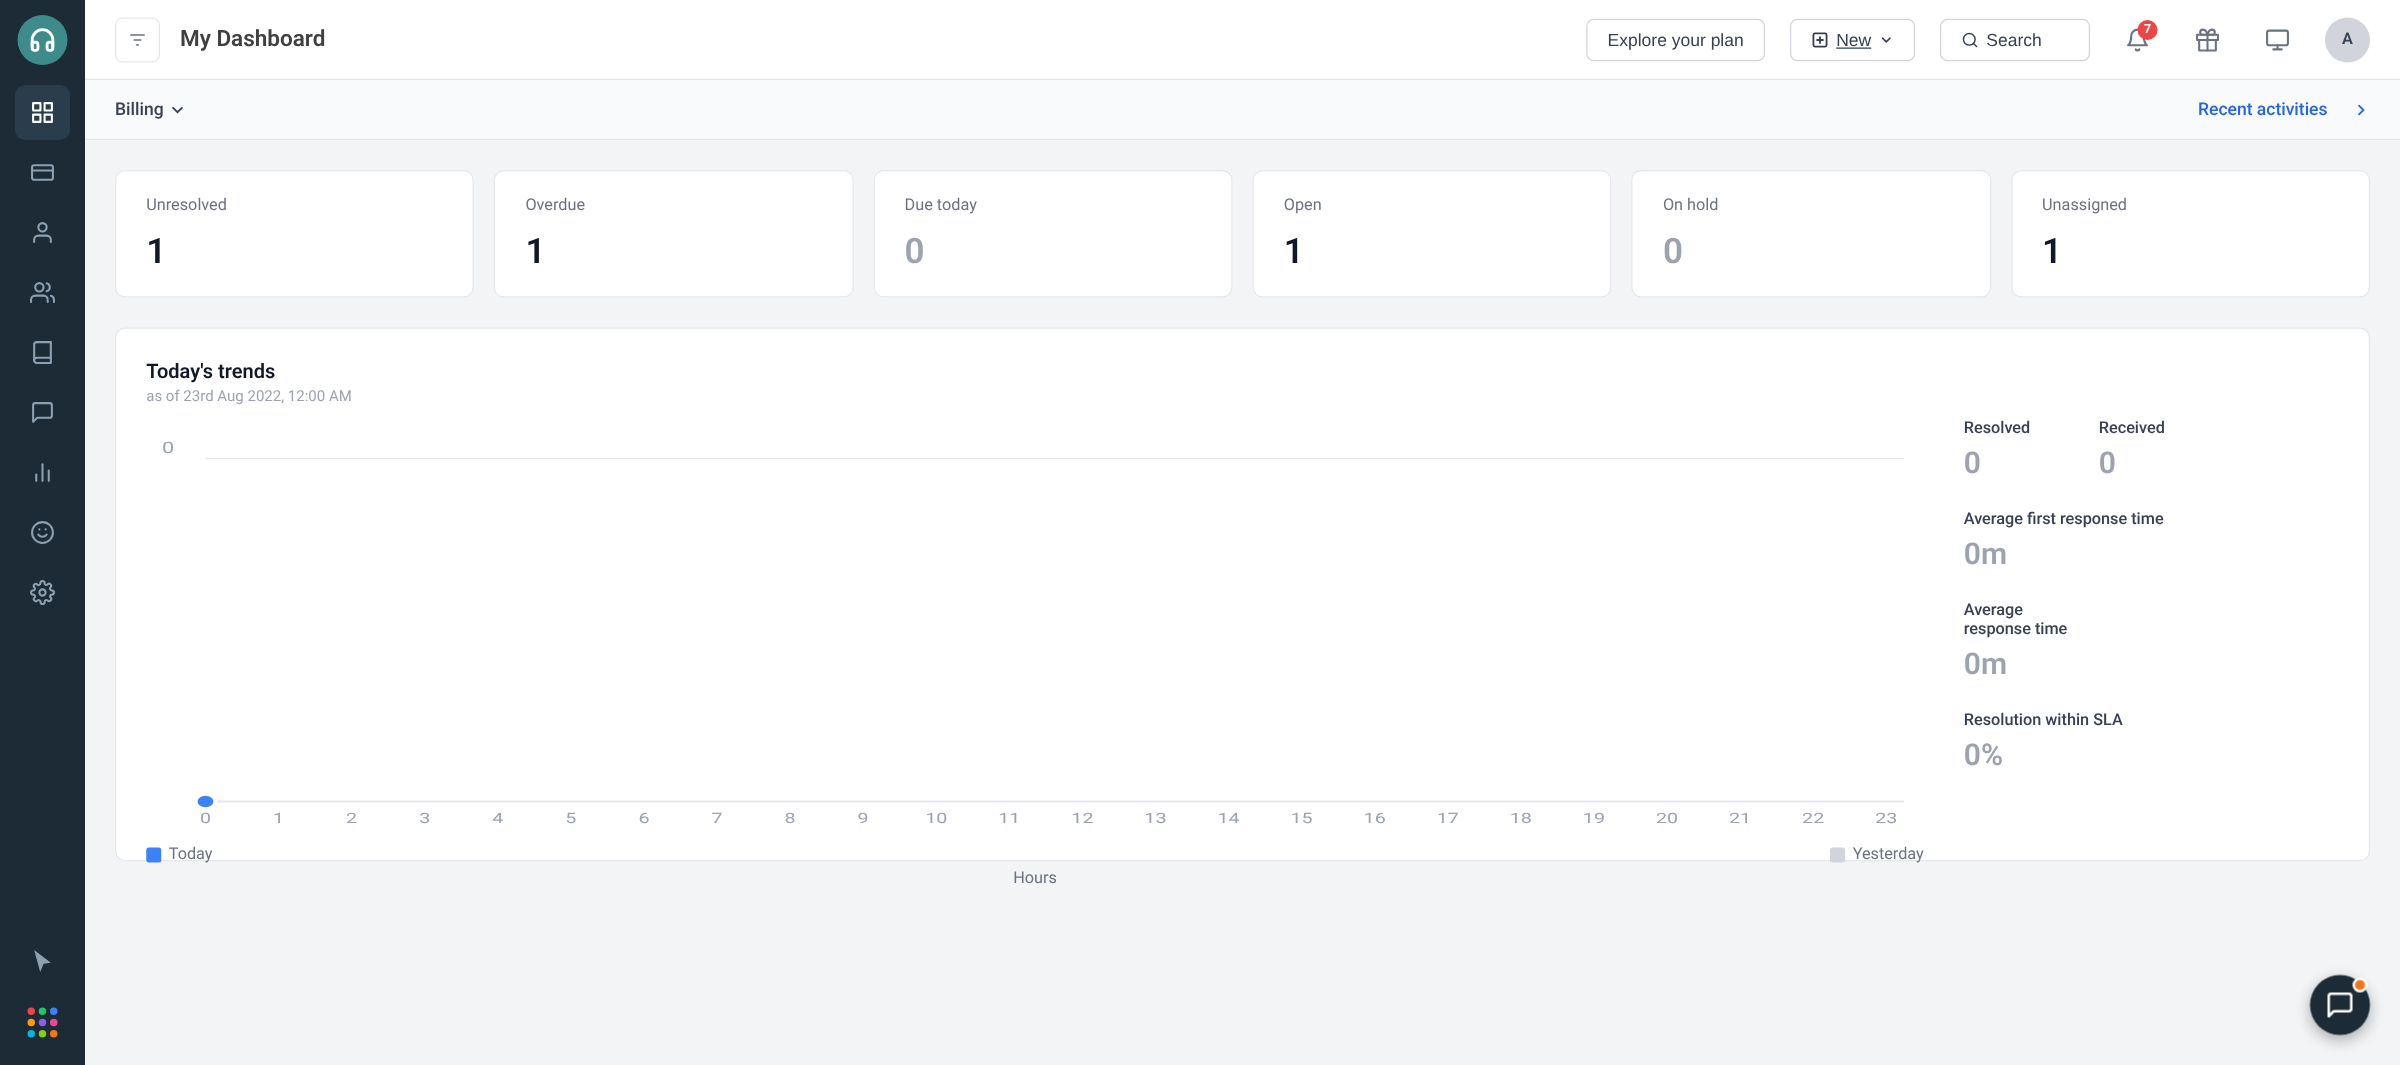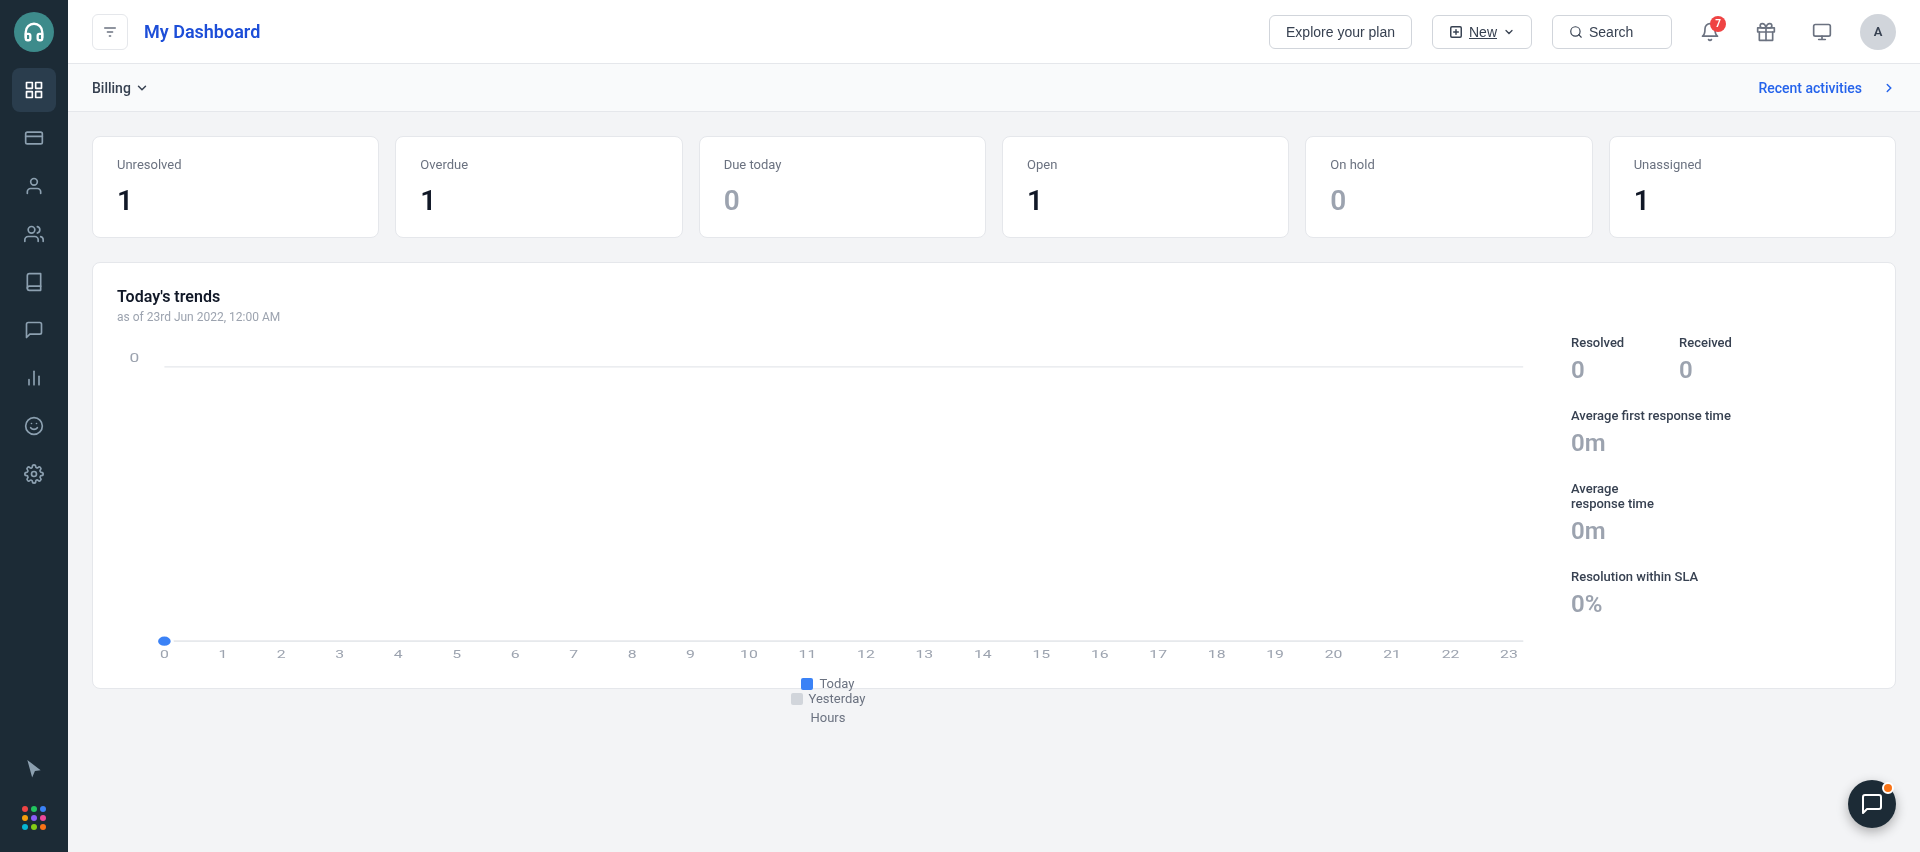--- a/index.html
+++ b/index.html
@@ -70,21 +70,21 @@
       width: 36px; height: 36px;
       border: 1px solid #e5e7eb;
       border-radius: 6px;
       display: flex; align-items: center; justify-content: center;
       cursor: pointer;
       color: #6b7280;
     }
     .page-title {
       font-size: 18px;
       font-weight: 600;
-      color: #1d4ed8;
+      color: #404040;
     }
     .topbar-right {
       margin-left: auto;
       display: flex; align-items: center; gap: 20px;
     }
     .explore-plan-btn {
       padding: 8px 16px;
       border: 1px solid #d1d5db;
       border-radius: 6px;
       background: #fff;
@@ -225,24 +225,23 @@
     .chart-wrapper {
       position: relative;
       height: 320px;
     }
     .chart-svg {
       width: 100%; height: 100%;
     }
 
     
     .chart-legend {
-      display: flex; align-items: center; gap: 0;
+      display: flex; align-items: center; gap: 20px;
       justify-content: space-between;
       margin-top: 8px;
-      flex-direction: column;
     }
     .legend-item {
       display: flex; align-items: center; gap: 6px;
       font-size: 13px; color: #6b7280;
     }
     .legend-dot {
       width: 12px; height: 12px; border-radius: 2px;
     }
 
     
@@ -493,21 +492,21 @@
       </div>
       <div class="stat-card">
         <div class="stat-label">Unassigned</div>
         <div class="stat-value">1</div>
       </div>
     </div>
 
     <div class="trends-section">
       <div class="trends-chart-area">
         <div class="trends-title">Today's trends</div>
-        <div class="trends-subtitle">as of 23rd Jun 2022, 12:00 AM</div>
+        <div class="trends-subtitle">as of 23rd Aug 2022, 12:00 AM</div>
 
         <div class="chart-wrapper">
           <svg class="chart-svg" viewBox="0 0 900 280" preserveAspectRatio="none">
 
             <text x="8" y="16" font-size="11" fill="#9ca3af">0</text>
 
             <line x1="30" y1="20" x2="890" y2="20" stroke="#e5e7eb" stroke-width="1"></line>
             <line x1="30" y1="260" x2="890" y2="260" stroke="#e5e7eb" stroke-width="1"></line>
 
             <polyline points="30,260 890,260" fill="none" stroke="#e5e7eb" stroke-width="1"></polyline>

